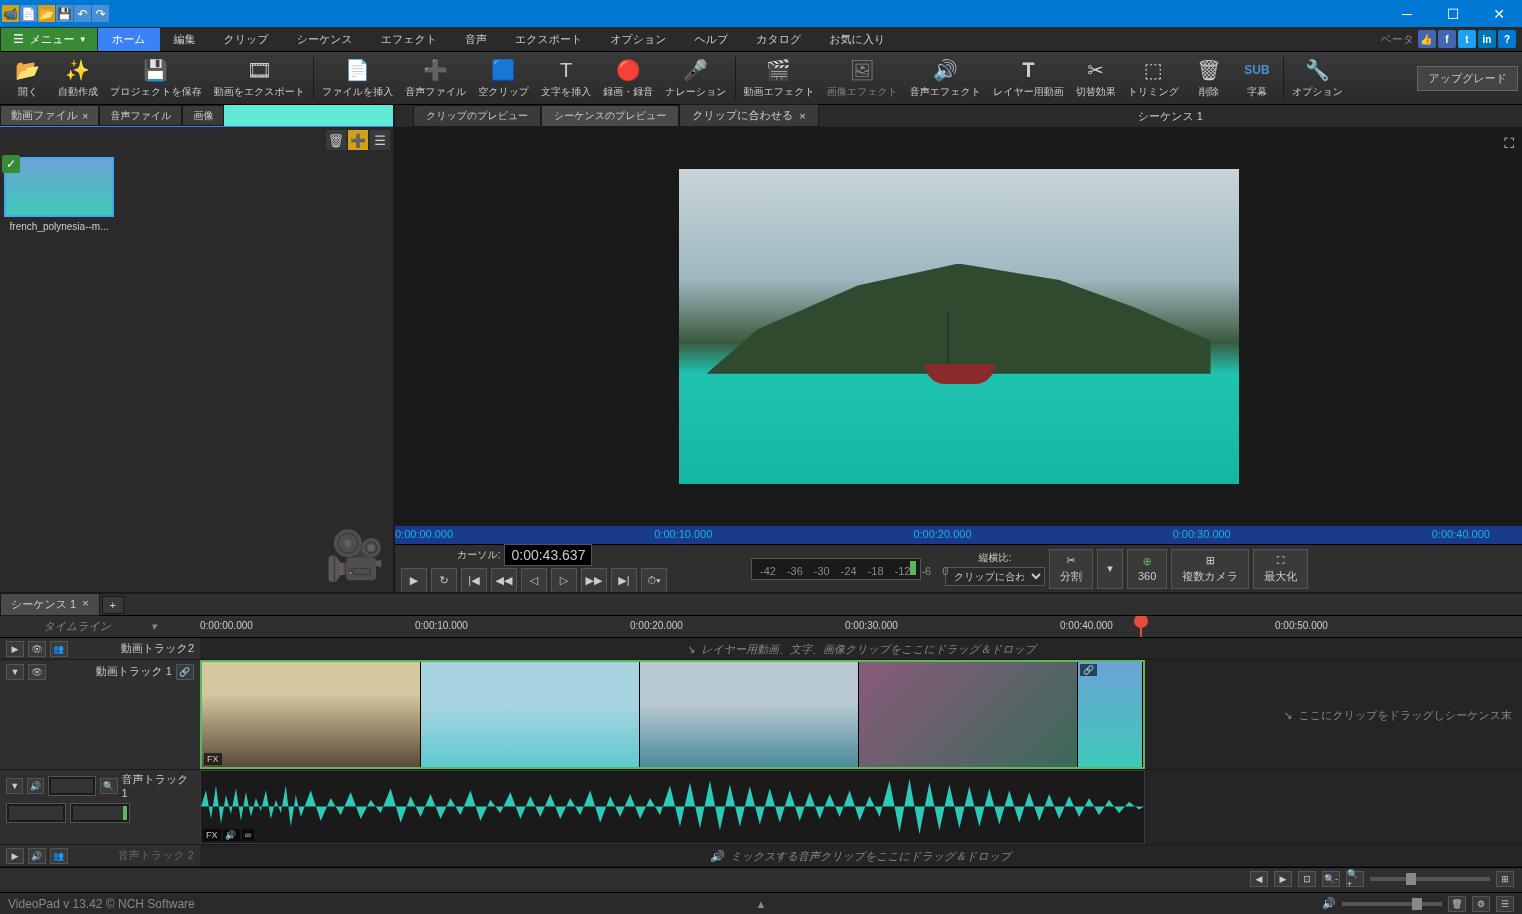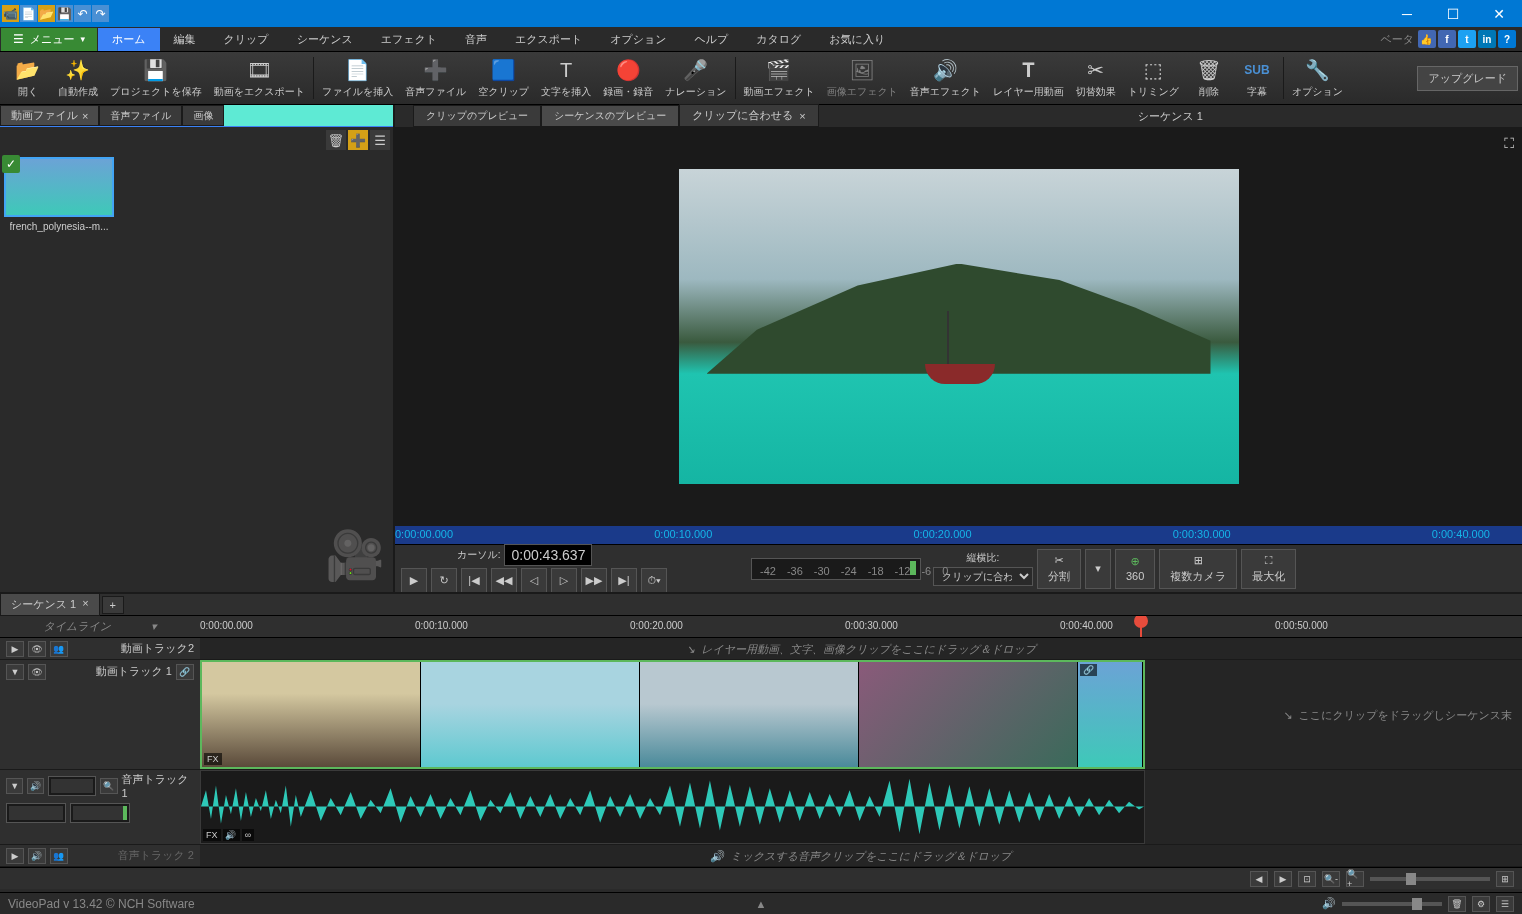--- a/index.html
+++ b/index.html
@@ -52,21 +52,21 @@
 .expand-icon{position:absolute;top:8px;right:8px;color:#ccc;font-size:14px}
 .preview-timeline{height:18px;background:#1a3a8a;display:flex;position:relative;color:#15b5e8;font-size:10px}
 .pt-mark{position:absolute;top:2px}
 .preview-controls{height:48px;background:#2f2f2f;display:flex;align-items:center;padding:0 6px;gap:4px;border-top:1px solid #000}
 .pc-section{display:flex;align-items:center;gap:4px}
 .cursor-label{color:#ccc;font-size:10px;margin-left:56px}
 .cursor-val{background:#000;border:1px solid #555;padding:2px 6px;color:#ccc;font-size:14px}
 .transport-btn{width:26px;height:26px;background:#3a3a3a;border:1px solid #555;display:flex;align-items:center;justify-content:center;color:#ccc;font-size:11px}
 .vu-meter{width:170px;height:22px;background:#1a1a1a;border:1px solid #555;display:flex;align-items:flex-end;gap:1px;padding:2px;position:relative}
 .vu-labels{position:absolute;bottom:2px;display:flex;gap:11px;font-size:8px;color:#888;left:8px}
-.aspect-section{display:flex;flex-direction:column;align-items:center;gap:2px;margin-left:8px}
+.aspect-section{display:flex;flex-direction:column;align-items:center;gap:2px;margin-left:20px}
 .aspect-select{background:#2a2a2a;border:1px solid #555;color:#ccc;padding:2px 4px;font-size:10px;width:100px}
 .big-btn{display:flex;flex-direction:column;align-items:center;padding:4px 10px;gap:2px;background:#3a3a3a;border:1px solid #555;height:40px;justify-content:center}
 .timeline-panel{height:300px;background:#2a2a2a;display:flex;flex-direction:column;border-top:2px solid #1a1a1a}
 .seq-tabs{height:22px;display:flex;align-items:center;background:#2f2f2f;border-bottom:1px solid #000}
 .seq-tab{padding:3px 10px;background:#4a4a4a;border:1px solid #1a1a1a;font-size:10px;display:flex;gap:6px}
 .seq-add{width:22px;height:18px;display:flex;align-items:center;justify-content:center;background:#3a3a3a;border:1px solid #1a1a1a;margin-left:2px}
 .tl-ruler{height:22px;display:flex;background:#2f2f2f;border-bottom:1px solid #000;position:relative}
 .tl-label{width:200px;text-align:center;font-size:10px;color:#888;display:flex;align-items:center;justify-content:center;font-style:italic}
 .tl-ruler-marks{flex:1;position:relative;overflow:hidden}
 .tl-mark{position:absolute;top:4px;font-size:10px;color:#ccc}

